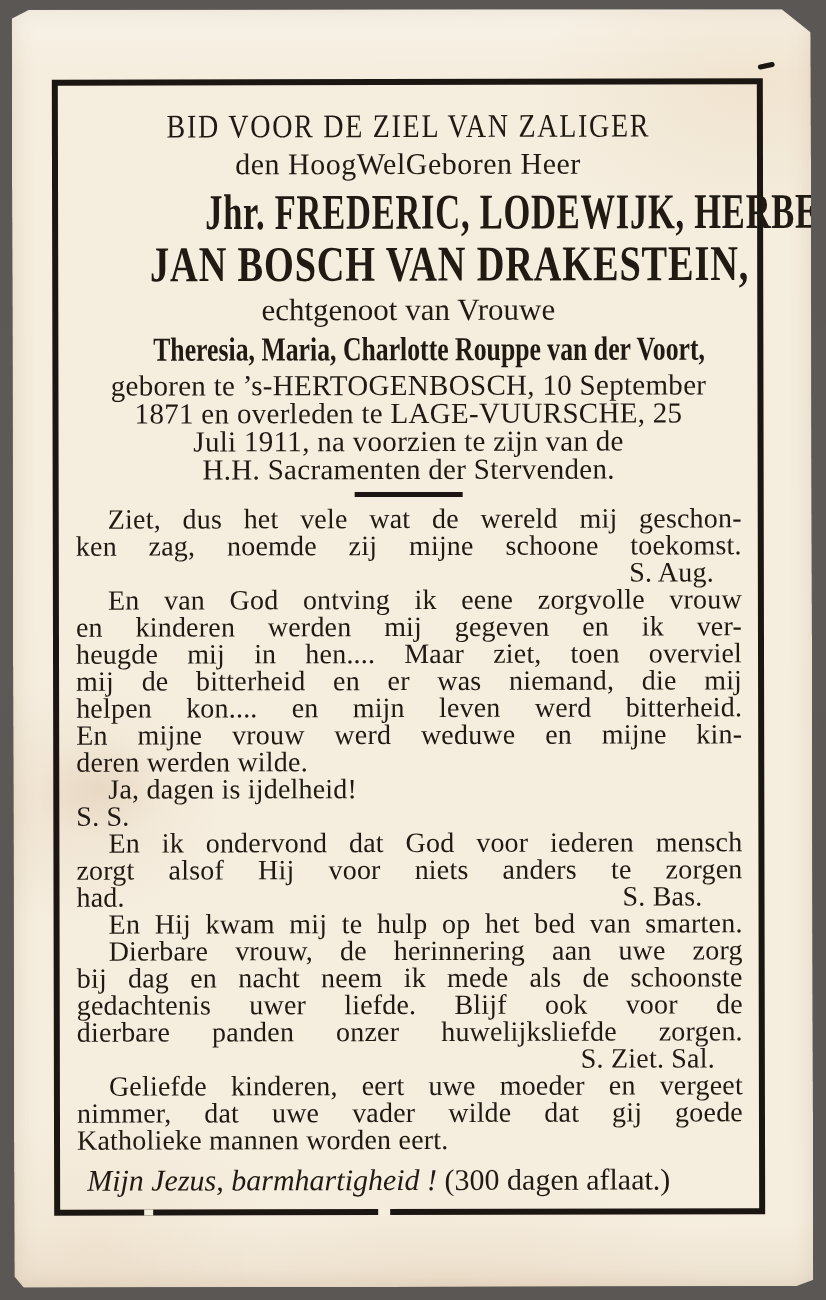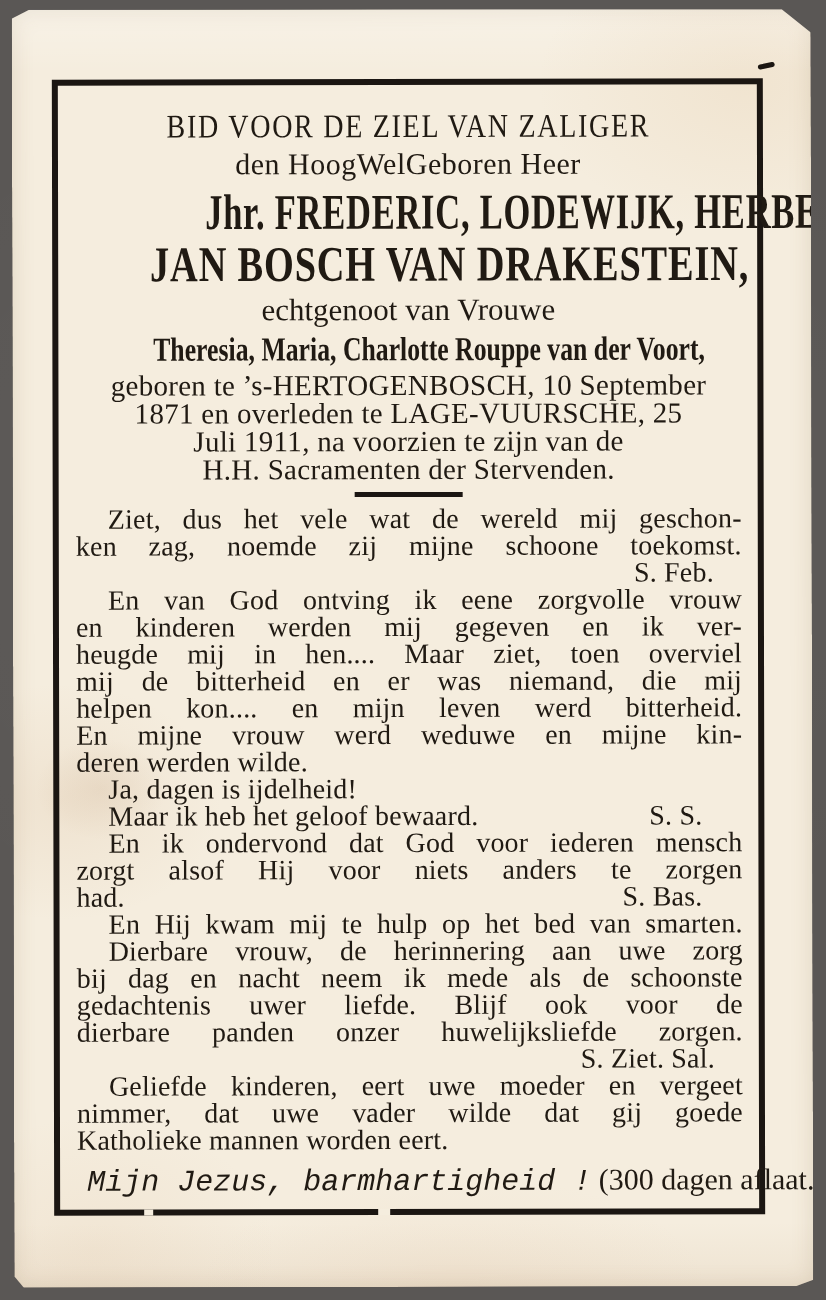--- a/index.html
+++ b/index.html
@@ -91,21 +91,21 @@
   .line .right:empty { display: none; }
   .line-first { text-indent: 32px; }
   .line-last { text-align-last: left; }
   .line-first-last { text-indent: 32px; text-align-last: left; }
   .line-attr { text-align: right; text-align-last: right; padding-right: 28px; }
   .line-split-first, .line-split-end { display: flex; justify-content: space-between; }
   .line-split-first .main { padding-left: 32px; }
   .line-split-first .right, .line-split-end .right { padding-right: 40px; }
 
   .prayer { margin-top: 9px; font-size: 30px; line-height: 36px; padding-left: 10px; white-space: nowrap; }
-  .prayer .it { font-style: italic; font-family: Liberation Mono, monospace; }
+  .prayer .it { font-style: italic; }
   .prayer .rm { font-style: normal; margin-top: 7px; }
 </style>
 </head>
 <body>
 
 <div class="scene">
   <div class="paper">
     <div class="paper-texture"></div>
     <div class="ink-dash"></div>
 
@@ -142,40 +142,39 @@
         </div>
 
       <div class="divider"></div>
 
       <div class="body-text">
 
           <div class="line line-first"><span class="main">Ziet, dus het vele wat de wereld mij geschon-</span></div>
 
           <div class="line line-full"><span class="main">ken zag, noemde zij mijne schoone toekomst.</span></div>
 
-          <div class="line line-attr"><span class="main">S. Feb.</span></div>
+          <div class="line line-attr"><span class="main">S. Aug.</span></div>
 
           <div class="line line-first"><span class="main">En van God ontving ik eene zorgvolle vrouw</span></div>
 
           <div class="line line-full"><span class="main">en kinderen werden mij gegeven en ik ver-</span></div>
 
           <div class="line line-full"><span class="main">heugde mij in hen.... Maar ziet, toen overviel</span></div>
 
           <div class="line line-full"><span class="main">mij de bitterheid en er was niemand, die mij</span></div>
 
           <div class="line line-full"><span class="main">helpen kon.... en mijn leven werd bitterheid.</span></div>
 
           <div class="line line-full"><span class="main">En mijne vrouw werd weduwe en mijne kin-</span></div>
 
           <div class="line line-last"><span class="main">deren werden wilde.</span></div>
 
           <div class="line line-first-last"><span class="main">Ja, dagen is ijdelheid!</span></div>
 
           <div class="line line-split-first">
-            <span class="main">Maar ik heb het geloof bewaard.</span>
             <span class="right">S. S.</span>
           </div>
 
           <div class="line line-first"><span class="main">En ik ondervond dat God voor iederen mensch</span></div>
 
           <div class="line line-full"><span class="main">zorgt alsof Hij voor niets anders te zorgen</span></div>
 
           <div class="line line-split-end">
             <span class="main">had.</span>
             <span class="right">S. Bas.</span>

